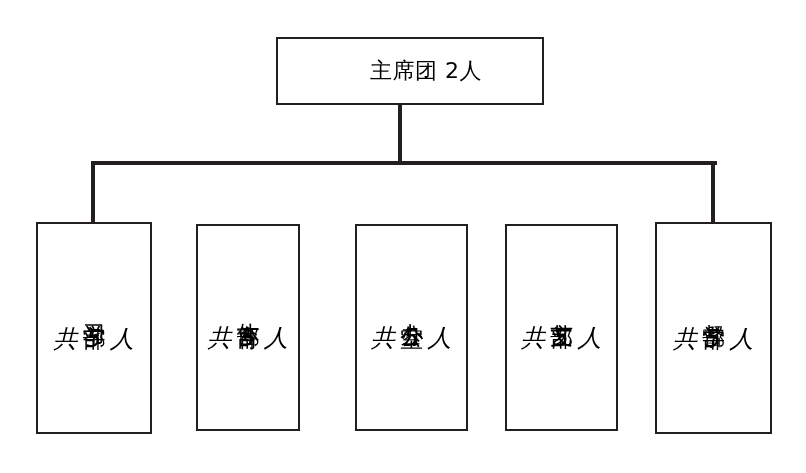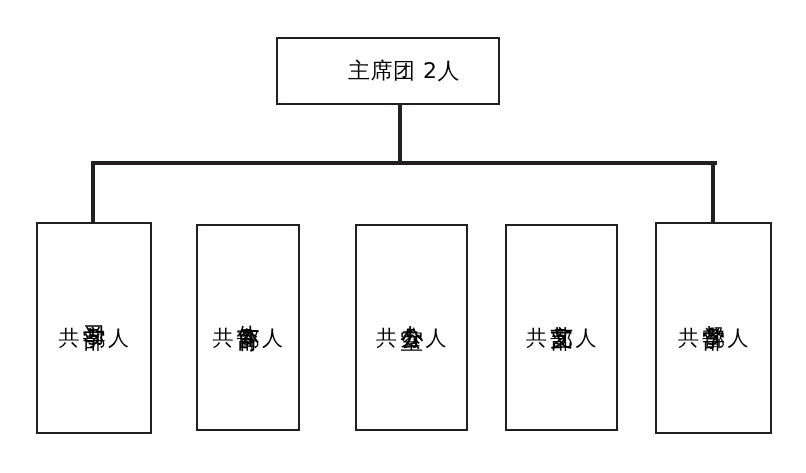--- a/index.html
+++ b/index.html
@@ -50,41 +50,42 @@
     font-size: 23px;
     line-height: 1.36;
     text-align: center;
     writing-mode: vertical-rl;
     text-orientation: upright;
     letter-spacing: 1px;
     height: auto;
   }
 
   .dept-count {
-    font-size: 21px;
+    font-size: 24px;
     line-height: 1;
     white-space: nowrap;
     letter-spacing: 0.5px;
+    font-style: italic;
   }
 
   
   .connector {
     position: absolute;
     background: #231f20;
     z-index: 1;
   }
   .v-line { width: 4px; }
   .h-line { height: 4px; }
 </style>
 </head>
 <body>
 
 <div id="chart-canvas">
 
-  <div class="node-box root-box" style="left:276px; top:37px; width:224px; height:68px;padding-left:32px;">
+  <div class="node-box root-box" style="left:276px; top:37px; width:268px; height:68px;padding-left:32px;">
     <span class="root-label">主席团 2人</span>
   </div>
 
   <div class="connector v-line" style="left:398px; top:103px; height:62px;"></div>
 
   <div class="connector h-line" style="left:91px; top:161px; width:626px;"></div>
 
   <div class="connector v-line" style="left:91px; top:161px; height:63px;"></div>
 
   <div class="connector v-line" style="left:711px; top:161px; height:63px;"></div>

